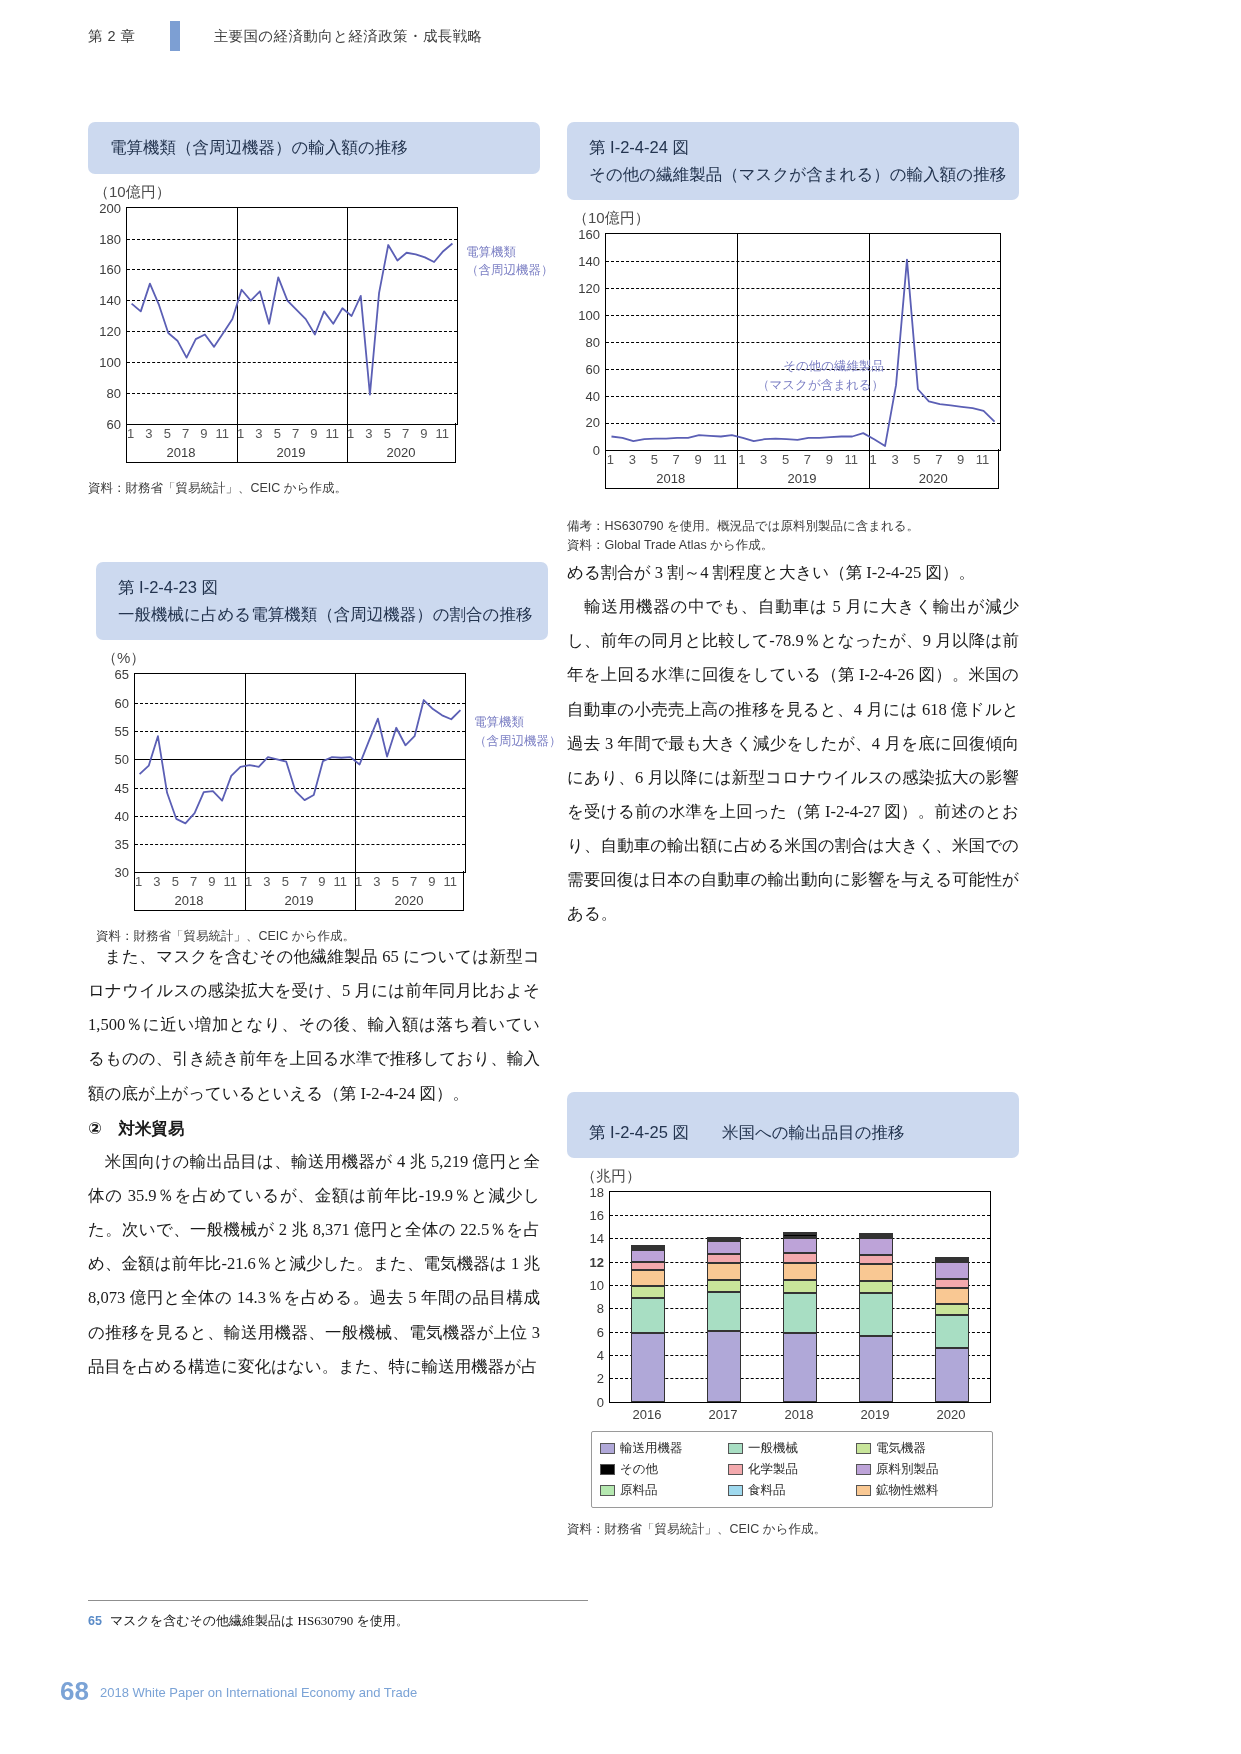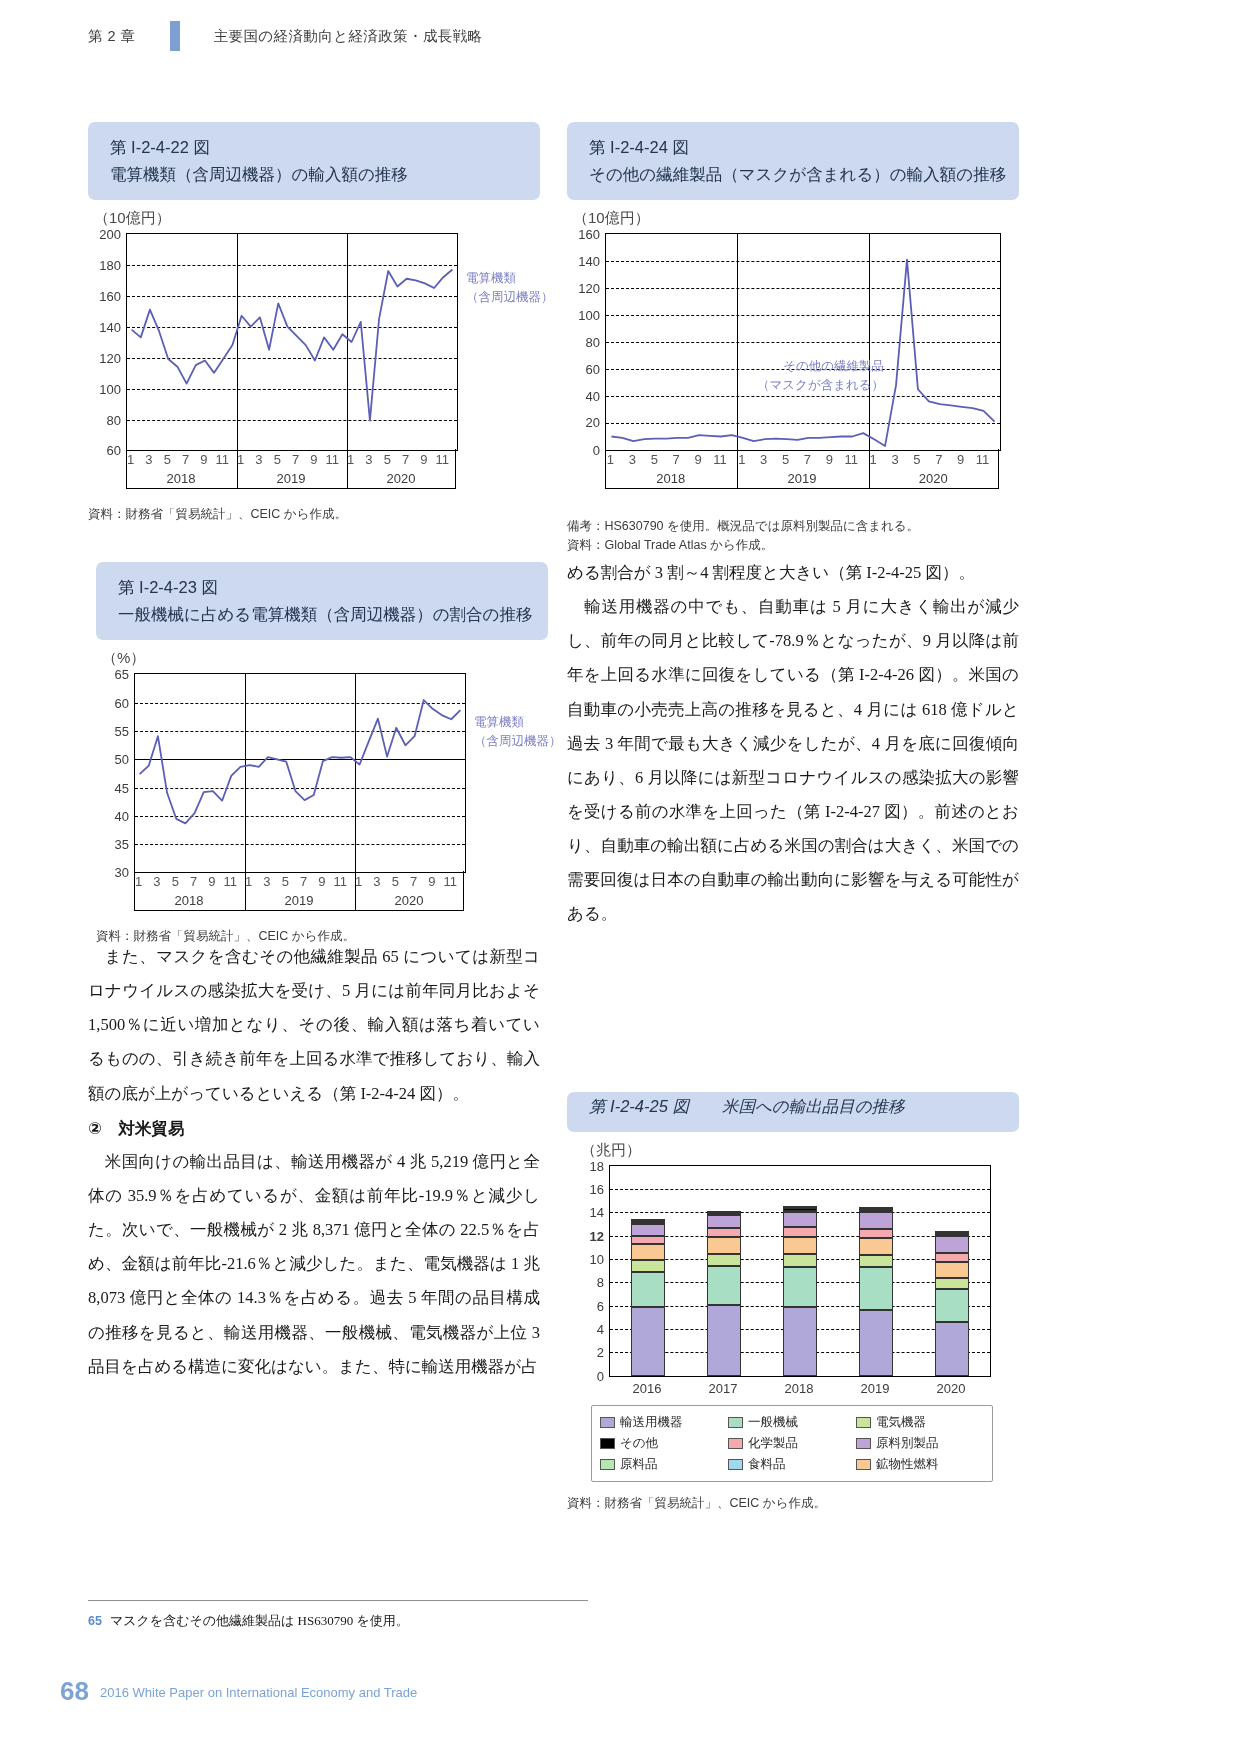--- a/index.html
+++ b/index.html
@@ -82,21 +82,20 @@
 <body>
 
 <div class="runhead">
   <span class="chap">第 2 章</span>
   <span class="bar"></span>
   <span class="chaptitle">主要国の経済動向と経済政策・成長戦略</span>
 </div>
 
 <div class="fig" id="fig22" style="left:88px; top:122px; width:452px;">
   <div class="banner">
-    <span class="ln">第 I-2-4-22 図</span>
     <span class="ln">電算機類（含周辺機器）の輸入額の推移</span>
   </div>
   <div class="unit">（10億円）</div>
   <div class="plotwrap" style="height:250px;">
     <div class="plot" id="p22" style="left:38px; top:4px; right:82px; height:218px;">
         <div class="ytick" style="top: 216px;">60</div>
         <div class="gridline" style="top: 185.143px;"></div>
         <div class="ytick" style="top: 185.143px;">80</div>
         <div class="gridline" style="top: 154.286px;"></div>
         <div class="ytick" style="top: 154.286px;">100</div>
@@ -277,21 +276,21 @@
   <p class="heading">②　対米貿易</p>
   <p>　米国向けの輸出品目は、輸送用機器が 4 兆 5,219 億円と全体の 35.9％を占めているが、金額は前年比-19.9％と減少した。次いで、一般機械が 2 兆 8,371 億円と全体の 22.5％を占め、金額は前年比-21.6％と減少した。また、電気機器は 1 兆 8,073 億円と全体の 14.3％を占める。過去 5 年間の品目構成の推移を見ると、輸送用機器、一般機械、電気機器が上位 3 品目を占める構造に変化はない。また、特に輸送用機器が占</p>
 </div>
 
 <div class="col" id="rightcol" style="left:567px; top:556px; width:452px;">
   <p>める割合が 3 割～4 割程度と大きい（第 I-2-4-25 図）。</p>
   <p>　輸送用機器の中でも、自動車は 5 月に大きく輸出が減少し、前年の同月と比較して-78.9％となったが、9 月以降は前年を上回る水準に回復をしている（第 I-2-4-26 図）。米国の自動車の小売売上高の推移を見ると、4 月には 618 億ドルと過去 3 年間で最も大きく減少をしたが、4 月を底に回復傾向にあり、6 月以降には新型コロナウイルスの感染拡大の影響を受ける前の水準を上回った（第 I-2-4-27 図）。前述のとおり、自動車の輸出額に占める米国の割合は大きく、米国での需要回復は日本の自動車の輸出動向に影響を与える可能性がある。</p>
 </div>
 
 <div class="fig" id="fig25" style="left:567px; top:1092px; width:452px;">
-  <div class="banner" style="padding:1px 20px 12px 22px;font-style:italic;">
+  <div class="banner" style="padding:27px 20px 12px 22px;">
     <span class="ln"><span>第 I-2-4-25 図</span>　　<span>米国への輸出品目の推移</span></span>
   </div>
   <div class="unit" style="margin-left:14px;">（兆円）</div>
   <div class="plotwrap" style="height:238px;">
     <div class="barplot" id="p25" style="left:42px; top:4px; right:28px; height:212px;">
         <div class="bargrid" style="top: 210px;"></div>
         <div class="ytick" style="top: 210px;">0</div>
         <div class="bargrid" style="top: 186.667px;"></div>
         <div class="ytick" style="top: 186.667px;">2</div>
         <div class="bargrid" style="top: 163.333px;"></div>
@@ -400,13 +399,13 @@
       </div>
     </div>
   <div class="src" style="margin-top:18px;">資料：財務省「貿易統計」、CEIC から作成。</div>
 </div>
 
 <div class="footrule"></div>
 <div class="footnote">
   <span class="num">65</span><span>マスクを含むその他繊維製品は HS630790 を使用。</span>
 </div>
 <div class="pgnum">68</div>
-<div class="footer-text">2016 White Paper on International Economy and Trade</div>
+<div class="footer-text">2018 White Paper on International Economy and Trade</div>
 
 </body></html>

